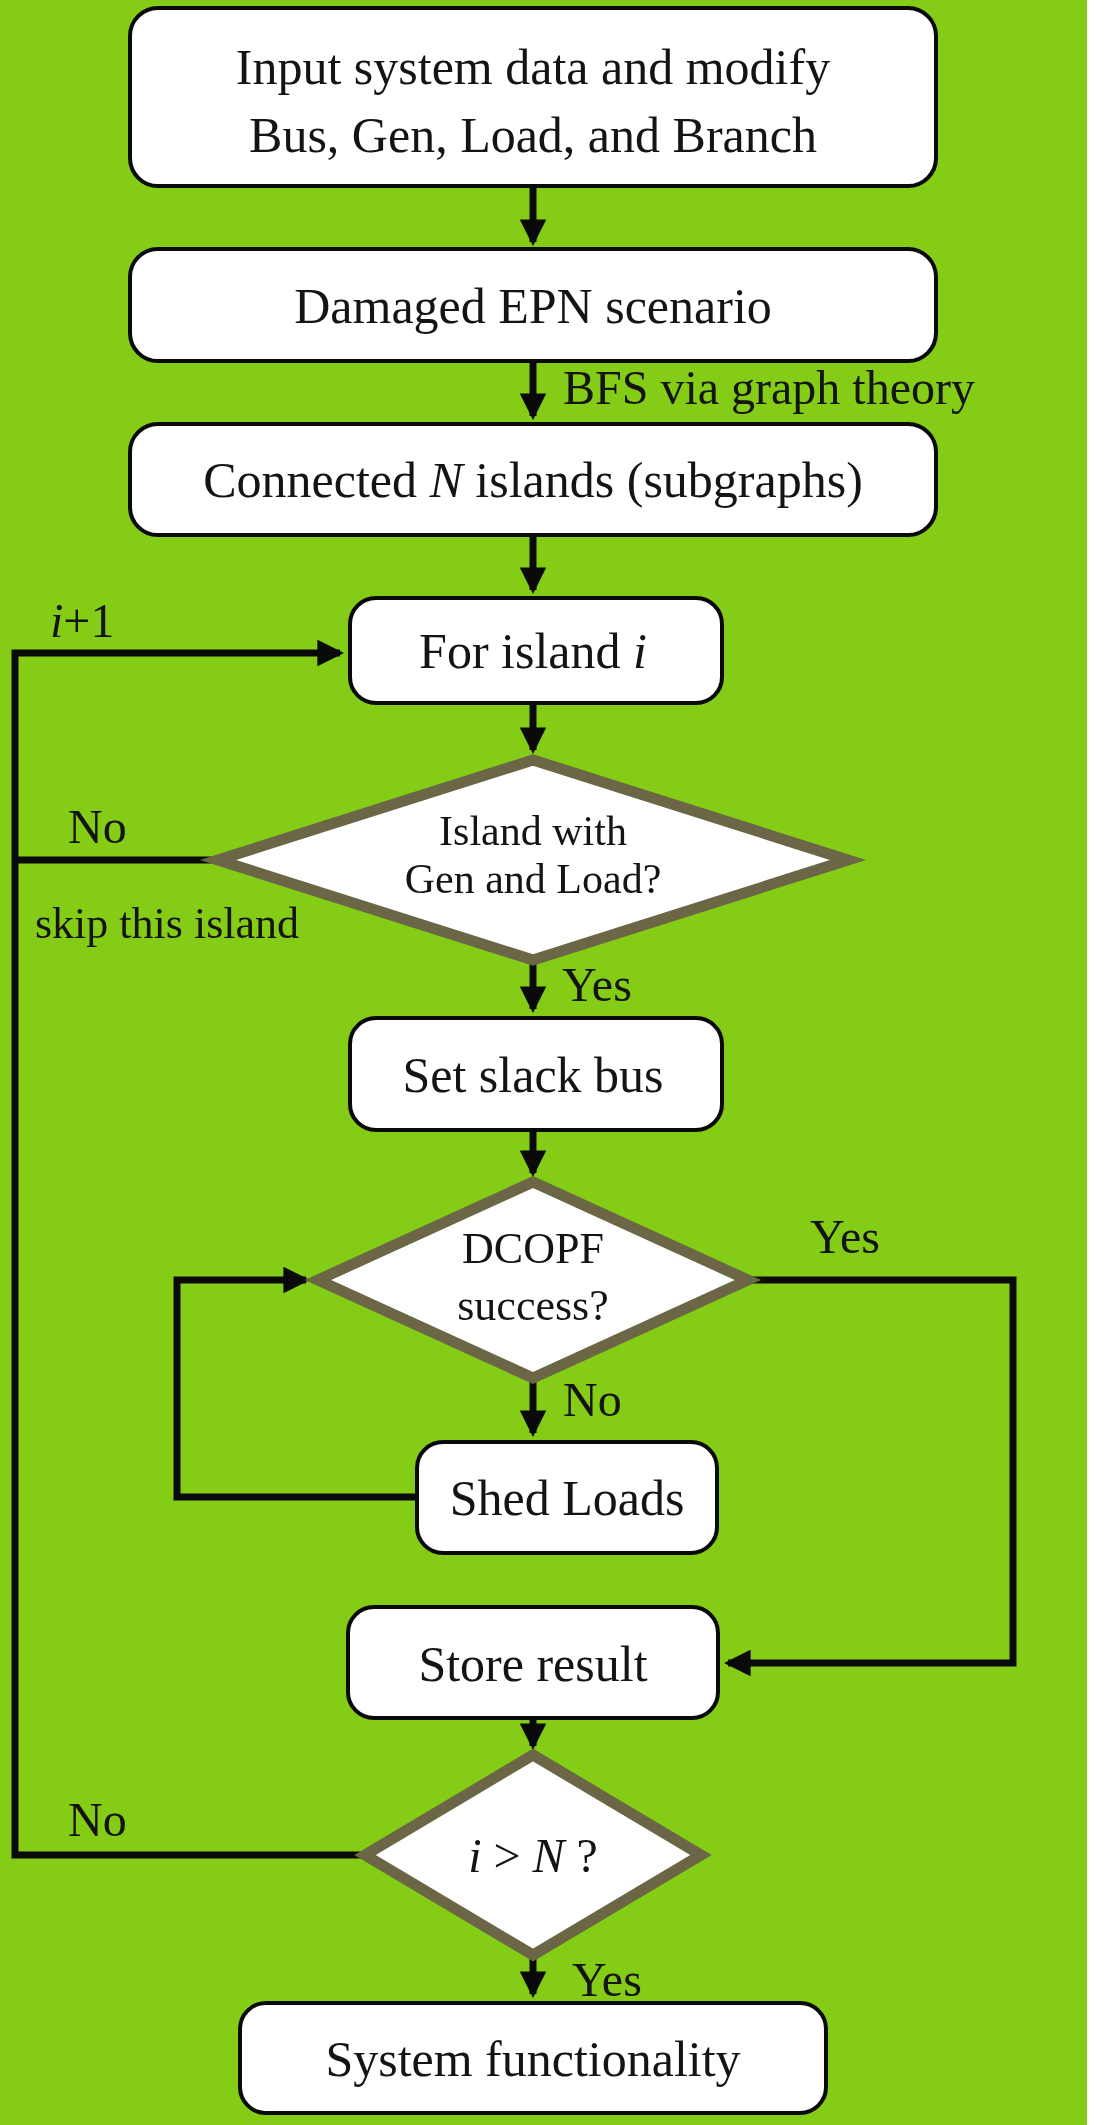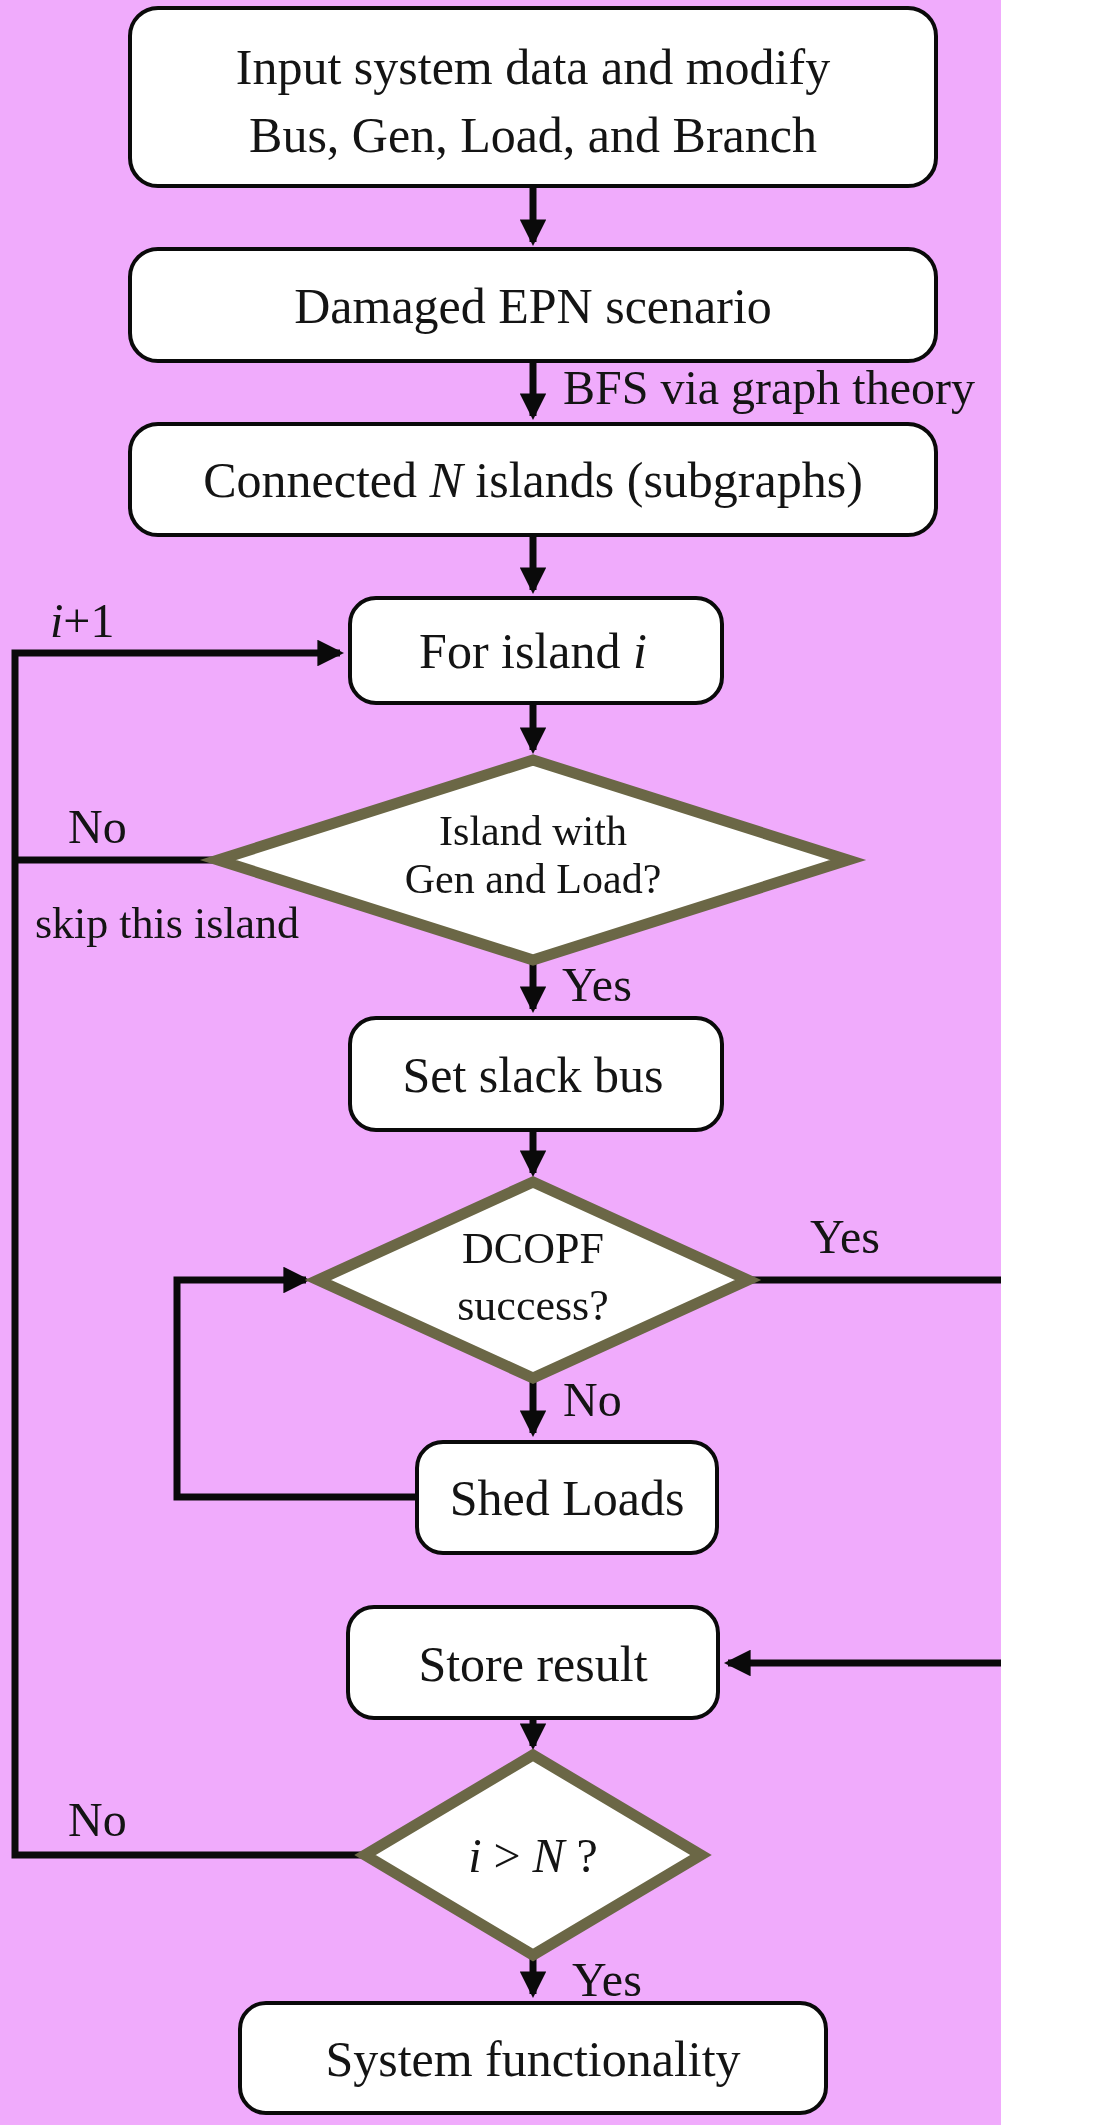--- a/index.html
+++ b/index.html
@@ -1,16 +1,16 @@
 <!DOCTYPE html>
 <html><head>
 <meta charset="utf-8">
 <style>
   html,body{margin:0;padding:0;background:#ffffff;}
-  .stage{position:relative;width:1001px;height:2125px;background:#f0abfc;overflow:hidden;}
+  .stage{position:relative;width:1087px;height:2125px;background:#84cc16;overflow:hidden;}
   svg{display:block;}
   text{font-family:"Liberation Serif","DejaVu Serif",serif;fill:#141414;}
   .boxtext{font-size:50px;}
   .dmdtext{font-size:42px;}
   .dmdtext2{font-size:44px;}
   .lbl{font-size:48px;}
   .lblsmall{font-size:44px;}
   .it{font-style:italic;}
   .procbox{fill:#ffffff;stroke:#0a0a0a;stroke-width:4;}
   .diamond{fill:#ffffff;stroke:#6b6746;stroke-width:11;stroke-linejoin:miter;}

